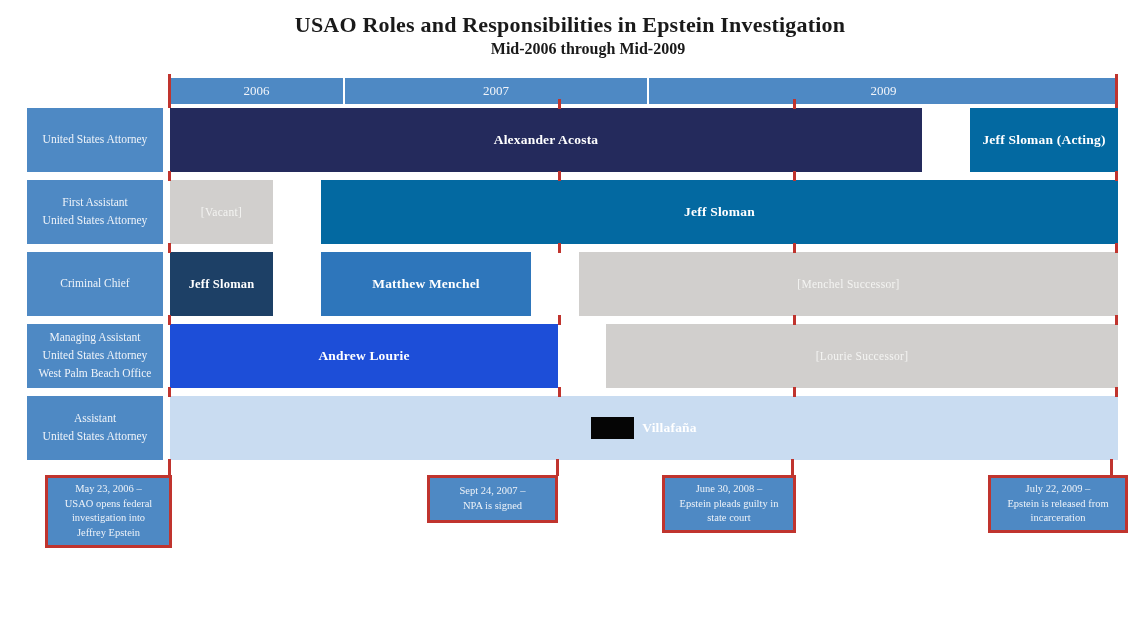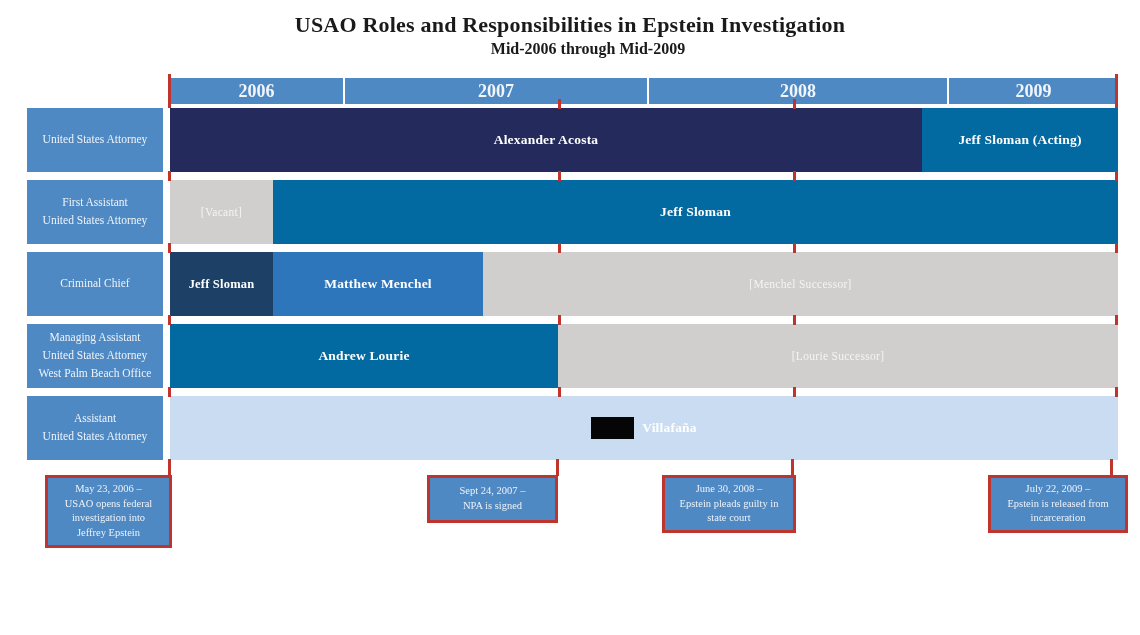--- a/index.html
+++ b/index.html
@@ -13,45 +13,45 @@
   
   .title{
     left:0;top:12px;width:1140px;text-align:center;color:#1a1a1a;
   }
   .title .l1{font-size:22px;font-weight:bold;letter-spacing:.2px;}
   .title .l2{font-size:16px;font-weight:bold;margin-top:2px;padding-left:36px;}
 
   
   .yearbar{left:170px;top:78px;width:948px;height:26px;display:flex;}
   .yearcell{
-    background:#4e89c4;color:#f2f5fa;font-weight:bold;font-size:18px;
+    background:#4e89c4;color:#f2f5fa;font-weight:normal;font-size:13px;
     display:flex;align-items:center;justify-content:center;height:100%;
     border-right:2px solid #ffffff;
   }
   .yearcell:last-child{border-right:none;}
 
   
   .rowlabel{
     left:27px;width:136px;background:#4e89c4;color:#eef3f9;
     display:flex;align-items:center;justify-content:center;text-align:center;
     font-size:11.5px;line-height:1.55;white-space:pre-line;padding:2px 4px;
   }
 
   
-  .barrow{left:170px;width:948px;height:64px;display:flex;}
+  .barrow{left:170px;width:948px;height:64px;display:flex;gap:48px;}
   .seg{
     height:100%;display:flex;align-items:center;justify-content:center;
     color:#ffffff;font-weight:bold;font-size:13.5px;letter-spacing:.2px;
   }
   .seg.placeholder{font-weight:normal;font-size:11.5px;color:#f4f4f2;letter-spacing:.3px;}
   .c-navy{background:#242a5c;}
   .c-blue{background:#0369a1;}
   .c-steel{background:#1d4066;}
   .c-medblue{background:#2e76bb;}
-  .c-lightblue{background:#0369a1;}
+  .c-lightblue{background:#1d4ed8;}
   .c-paleblue{background:#c9dcf1;}
   .c-gray{background:#d1cfcd;}
 
   .redaction{width:43px;height:22px;background:#050505;margin-right:8px;}
 
   
   .tick{width:3px;background:#c0342e;}
 
   
   .event{
@@ -64,21 +64,20 @@
 <body>
 
 <div class="abs title">
   <div class="l1">USAO Roles and Responsibilities in Epstein Investigation</div>
   <div class="l2">Mid-2006 through Mid-2009</div>
 </div>
 
 <div class="abs yearbar">
   <div class="yearcell" style="width:173px">2006</div>
   <div class="yearcell" style="width:302px">2007</div>
-  <div class="yearcell" style="width:298px">2008</div>
   <div class="yearcell" style="flex:1">2009</div>
 </div>
 
 <div class="abs tick" style="left:168px;top:74px;height:34px"></div>
 <div class="abs tick" style="left:1115px;top:74px;height:34px"></div>
 
 <div class="abs rowlabel" style="top:108px;height:64px">United States Attorney</div>
 <div class="abs rowlabel" style="top:180px;height:64px">First Assistant
 United States Attorney</div>
 <div class="abs rowlabel" style="top:252px;height:64px">Criminal Chief</div>

